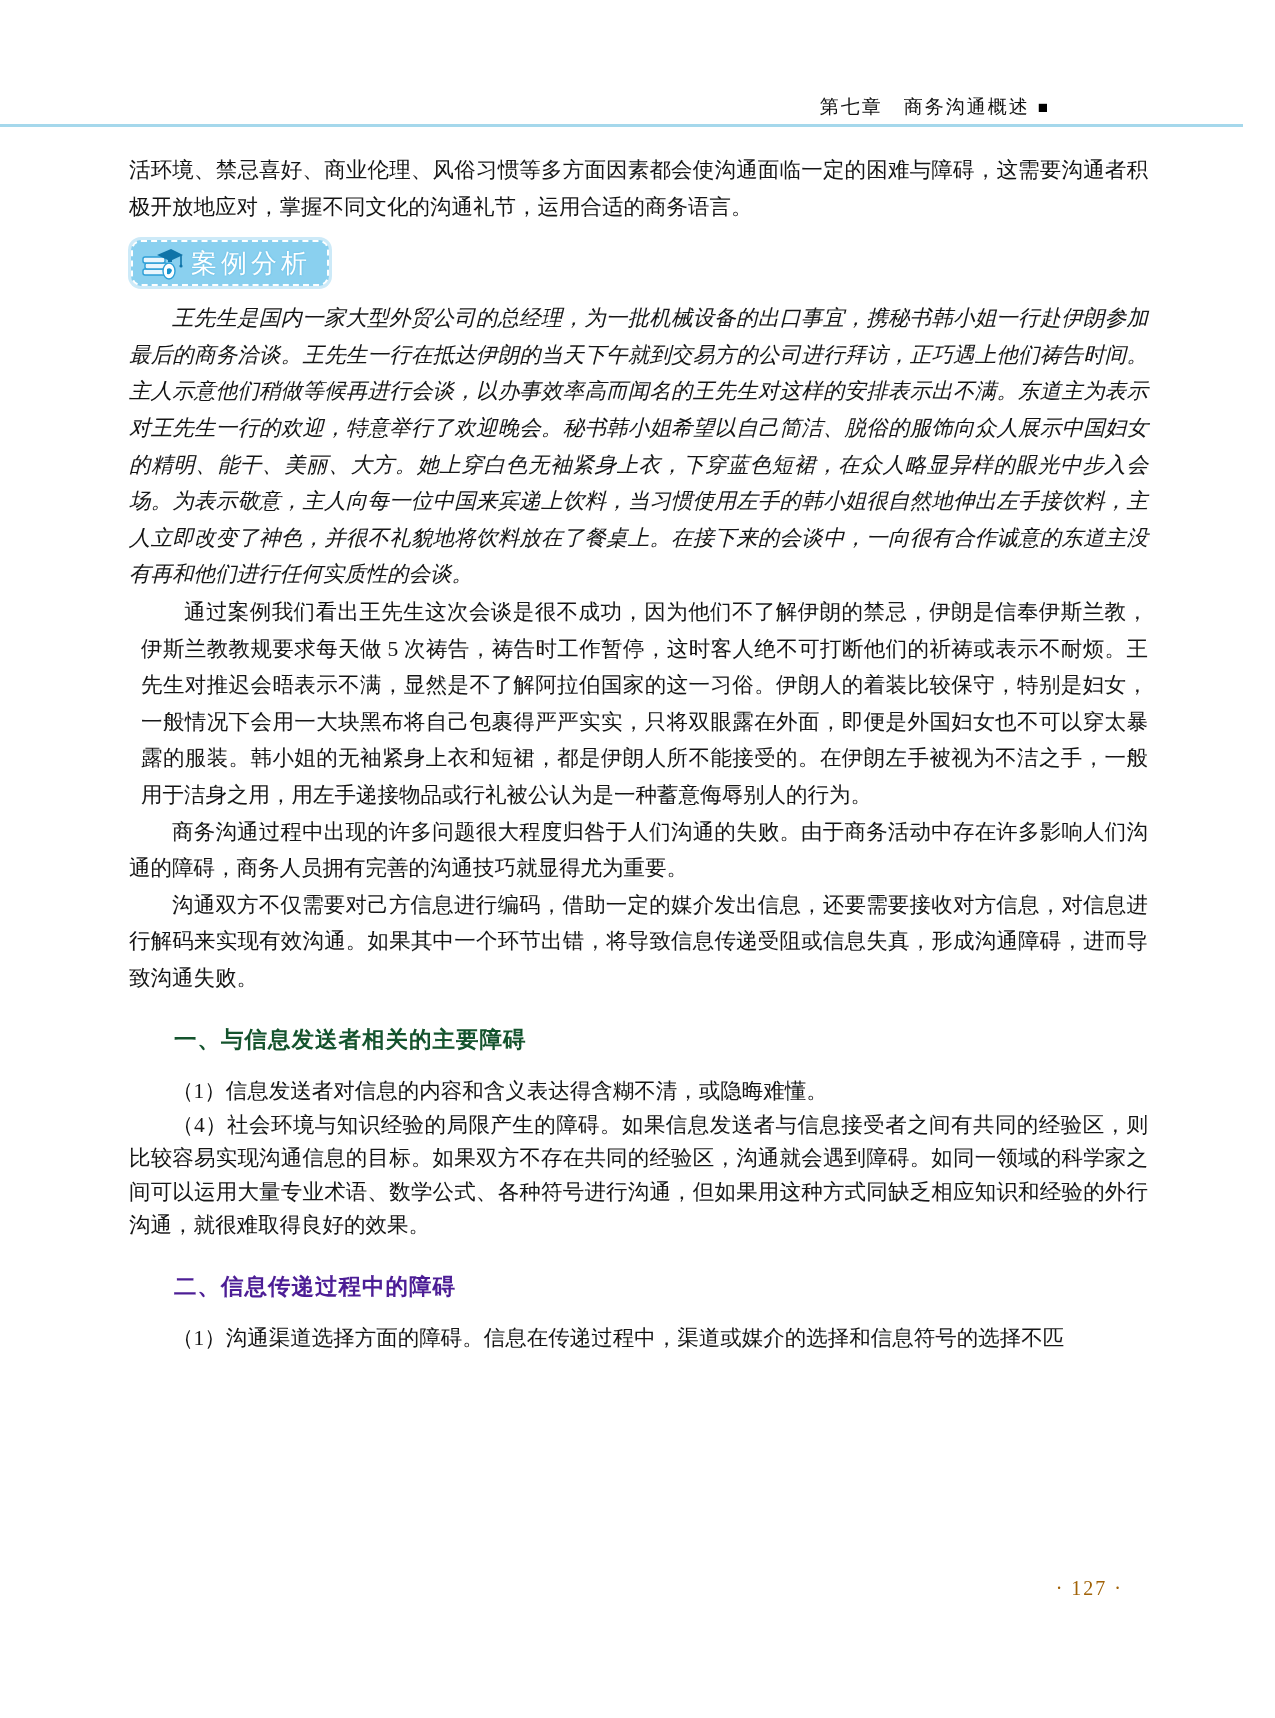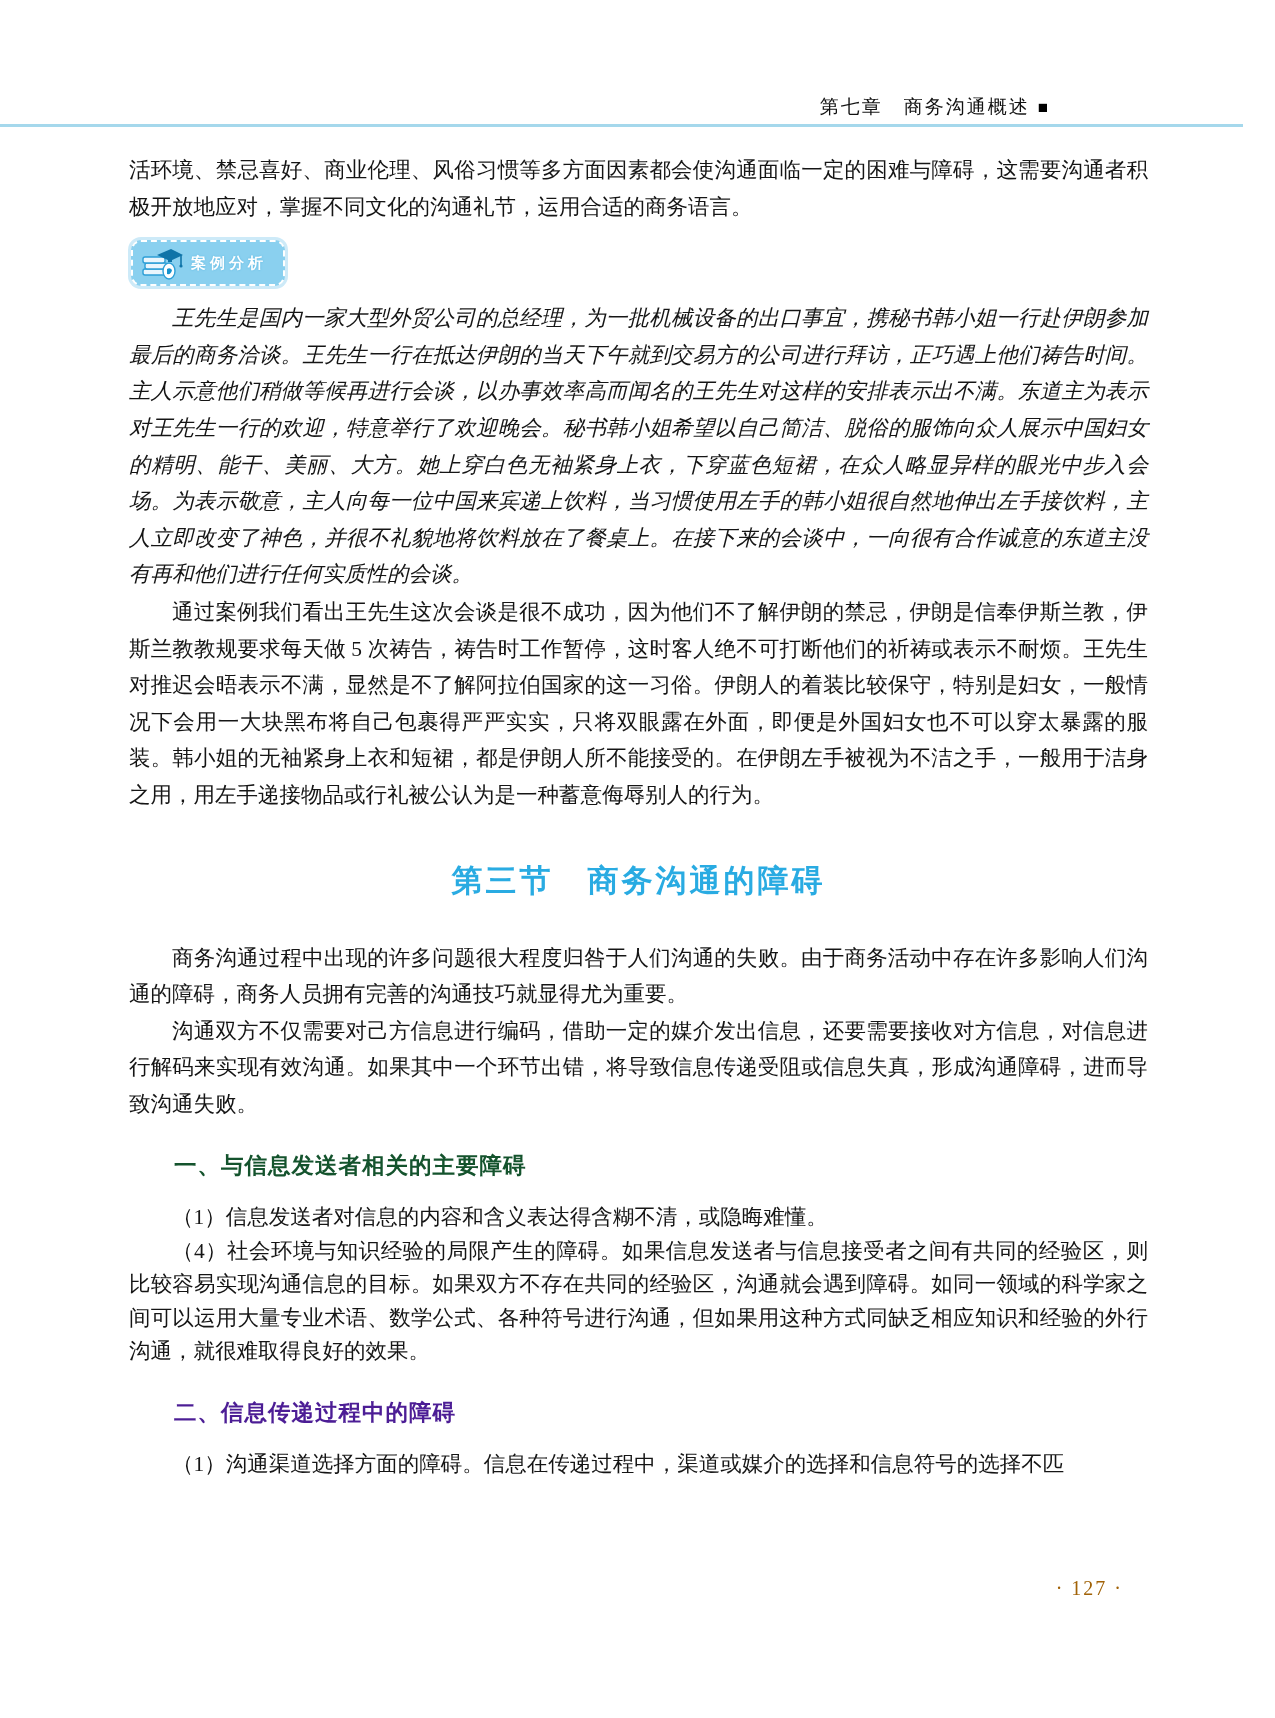--- a/index.html
+++ b/index.html
@@ -63,32 +63,32 @@
     gap: 8px;
     margin: 15px 0 8px 2px;
     background: #8ad0ef;
     border: 2px dashed #ffffff;
     border-radius: 10px;
     box-shadow: 0 0 0 3px #cdeaf8;
     padding: 3px 16px 3px 8px;
   }
   .badge-label {
     color: #ffffff;
-    font-size: 15px;
-    font-weight: bold;
+    font-size: 26px;
+    font-weight: normal;
     letter-spacing: 4px;
     font-family: "Liberation Sans", "DejaVu Sans", sans-serif;
     text-shadow: 0 0 2px #55b4e0;
   }
   
   .case-text {
     font-style: italic;
     margin-top: 6px;
   }
-  .analysis-text { margin-top: 1px; }
+  .analysis-text { margin-top: 1px; margin-left: 12px; }
   
   .section-title {
     margin: 46px 0 38px 0;
     text-align: center;
     font-size: 31px;
     font-weight: bold;
     letter-spacing: 3px;
     font-family: "Liberation Sans", "DejaVu Sans", sans-serif;
   }
   
@@ -157,21 +157,20 @@
       <span class="badge-label">案例分析</span>
     </div>
 
     
     <p class="body-text indent case-text">王先生是国内一家大型外贸公司的总经理，为一批机械设备的出口事宜，携秘书韩小姐一行赴伊朗参加最后的商务洽谈。王先生一行在抵达伊朗的当天下午就到交易方的公司进行拜访，正巧遇上他们祷告时间。主人示意他们稍做等候再进行会谈，以办事效率高而闻名的王先生对这样的安排表示出不满。东道主为表示对王先生一行的欢迎，特意举行了欢迎晚会。秘书韩小姐希望以自己简洁、脱俗的服饰向众人展示中国妇女的精明、能干、美丽、大方。她上穿白色无袖紧身上衣，下穿蓝色短裙，在众人略显异样的眼光中步入会场。为表示敬意，主人向每一位中国来宾递上饮料，当习惯使用左手的韩小姐很自然地伸出左手接饮料，主人立即改变了神色，并很不礼貌地将饮料放在了餐桌上。在接下来的会谈中，一向很有合作诚意的东道主没有再和他们进行任何实质性的会谈。</p>
 
     
     <p class="body-text indent analysis-text">通过案例我们看出王先生这次会谈是很不成功，因为他们不了解伊朗的禁忌，伊朗是信奉伊斯兰教，伊斯兰教教规要求每天做 5 次祷告，祷告时工作暂停，这时客人绝不可打断他们的祈祷或表示不耐烦。王先生对推迟会晤表示不满，显然是不了解阿拉伯国家的这一习俗。伊朗人的着装比较保守，特别是妇女，一般情况下会用一大块黑布将自己包裹得严严实实，只将双眼露在外面，即便是外国妇女也不可以穿太暴露的服装。韩小姐的无袖紧身上衣和短裙，都是伊朗人所不能接受的。在伊朗左手被视为不洁之手，一般用于洁身之用，用左手递接物品或行礼被公认为是一种蓄意侮辱别人的行为。</p>
 
     
-    <h2 class="section-title accent" style="color: rgb(41, 171, 226);">第三节　商务沟通的障碍</h2>
 
     
     <p class="body-text indent">商务沟通过程中出现的许多问题很大程度归咎于人们沟通的失败。由于商务活动中存在许多影响人们沟通的障碍，商务人员拥有完善的沟通技巧就显得尤为重要。</p>
     <p class="body-text indent">沟通双方不仅需要对己方信息进行编码，借助一定的媒介发出信息，还要需要接收对方信息，对信息进行解码来实现有效沟通。如果其中一个环节出错，将导致信息传递受阻或信息失真，形成沟通障碍，进而导致沟通失败。</p>
 
     
     <h3 class="subheading accent" style="color: #14532d;">一、与信息发送者相关的主要障碍</h3>
 
     <p class="list-item">（1）信息发送者对信息的内容和含义表达得含糊不清，或隐晦难懂。</p>
     <p class="list-item">（4）社会环境与知识经验的局限产生的障碍。如果信息发送者与信息接受者之间有共同的经验区，则比较容易实现沟通信息的目标。如果双方不存在共同的经验区，沟通就会遇到障碍。如同一领域的科学家之间可以运用大量专业术语、数学公式、各种符号进行沟通，但如果用这种方式同缺乏相应知识和经验的外行沟通，就很难取得良好的效果。</p>

